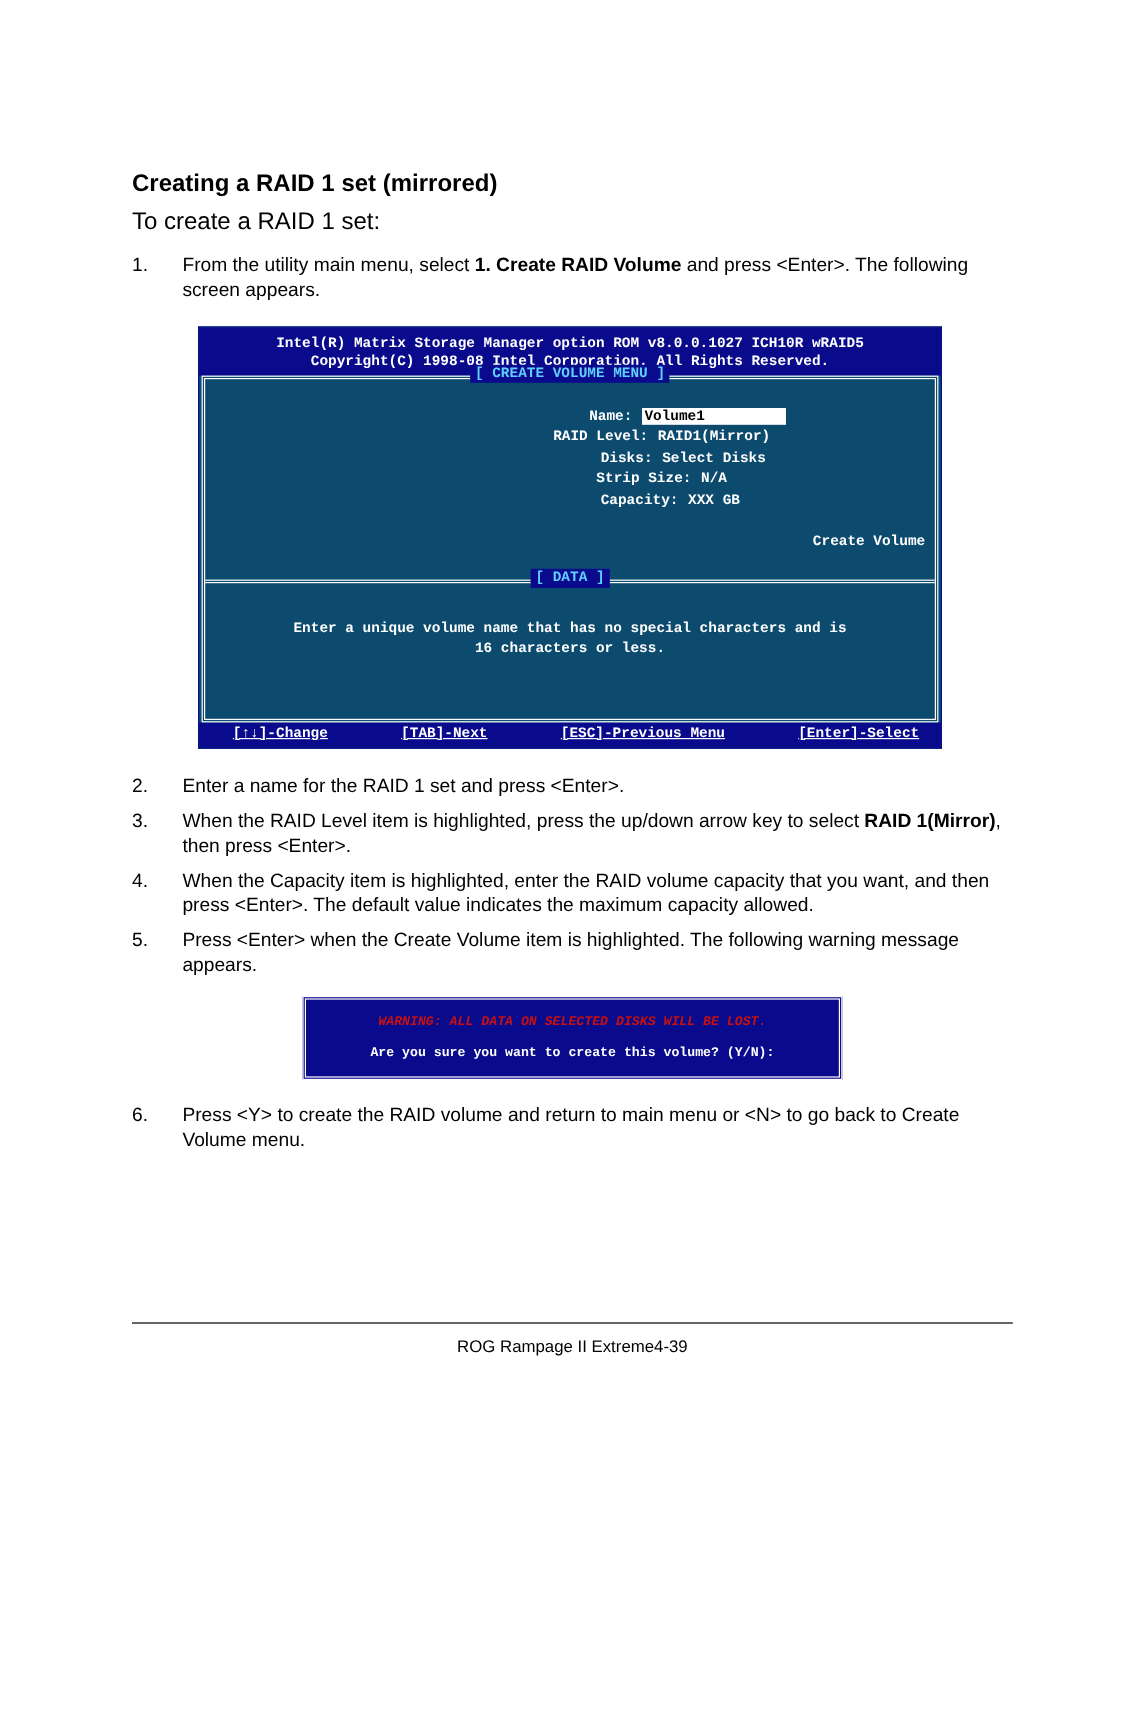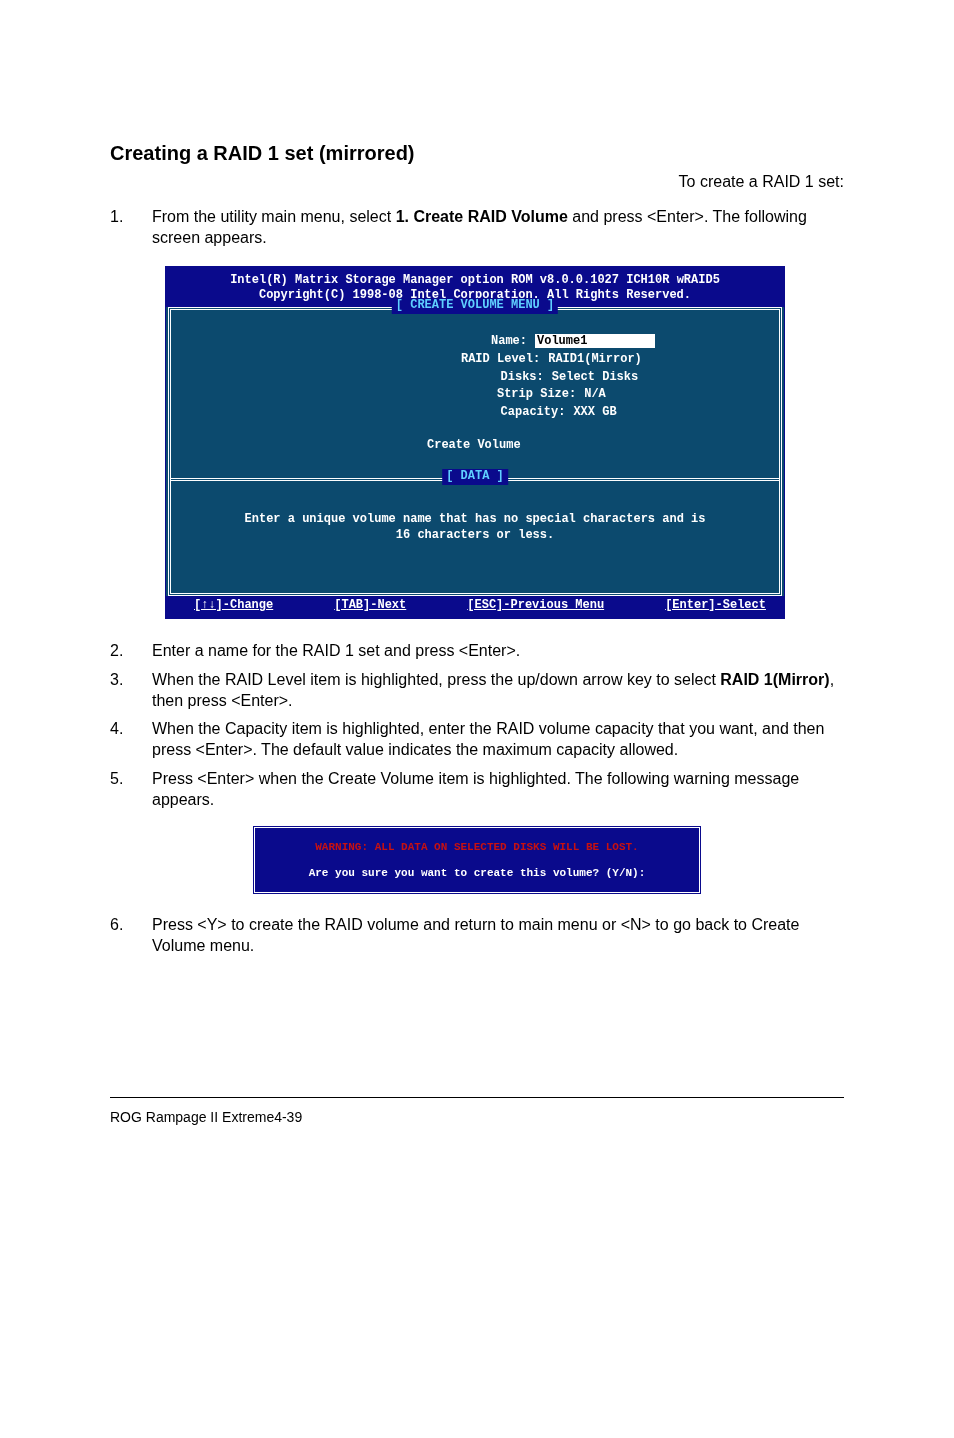--- a/index.html
+++ b/index.html
@@ -10,23 +10,22 @@
       width: 954px;
       padding: 140px 110px 60px 110px;
       line-height: 1.3;
     }
     h2 {
       font-size: 20px;
       font-weight: bold;
       margin-bottom: 6px;
     }
     .intro {
-      font-size: 16px;
+      font-size: 20px;
       margin-bottom: 14px;
-      text-align: right;
     }
     .instruction-list {
       list-style: none;
       padding-left: 0;
     }
     .instruction-list > li {
       display: flex;
       align-items: flex-start;
       font-size: 16px;
       margin-bottom: 8px;
@@ -99,21 +98,21 @@
       background: #fff;
       color: #000;
       font-family: inherit;
       font-size: inherit;
       font-weight: bold;
       border: none;
       padding: 0 2px;
       width: 120px;
     }
     .create-action {
-      text-align: left;
+      text-align: right;
       margin-top: 18px;
       padding-left: 248px;
     }
     .panel-help {
       padding: 30px 8px 50px 8px;
       text-align: center;
     }
     .helpmsg { margin-bottom: 0; line-height: 1.35;}
     .ss-footer {
       display: flex;
@@ -130,27 +129,28 @@
       font-family: "Courier New", monospace;
       font-size: 11px;
       font-weight: bold;
       text-align: center;
       padding: 12px 8px;
     }
     .dialog .warn {
       color: #c71111;
       margin-bottom: 12px;
       display: block;
+      font-style: italic;
     }
     .dialog .prompt {
       color: #fff;
     }
     .page-footer {
       display: flex;
-      justify-content: flex-start;
+      justify-content: center;
       font-size: 14px;
       margin-top: 140px;
       padding-top: 10px;
       border-top: 1px solid #000;
     }
   </style>
 </head>
 <body>
 
 <h2>Creating a RAID 1 set (mirrored)</h2>

